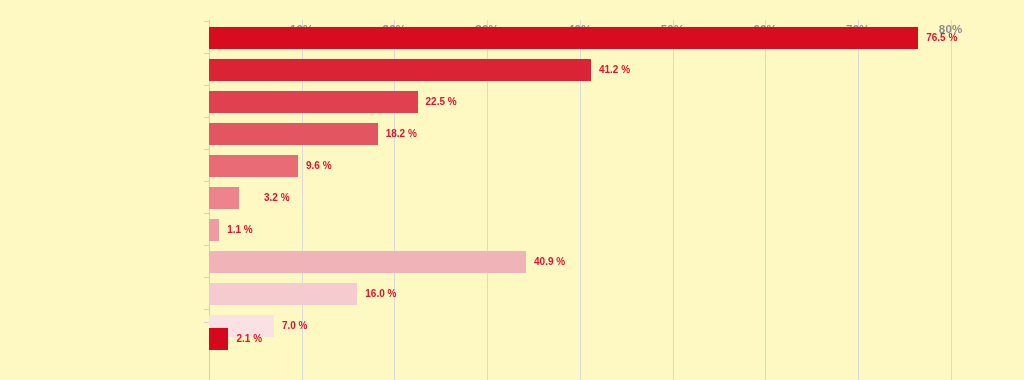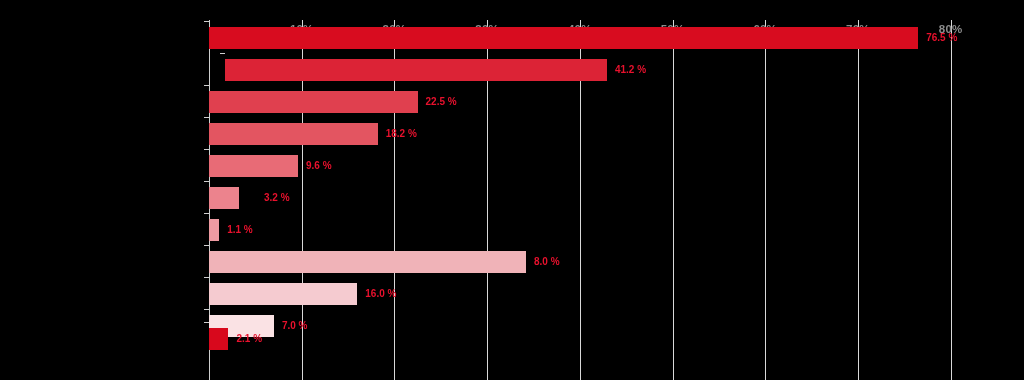--- a/index.html
+++ b/index.html
@@ -8,21 +8,21 @@
     background: #ffffff;
   }
   body {
     font-family: "Liberation Sans", "DejaVu Sans", sans-serif;
     -webkit-font-smoothing: antialiased;
   }
   #chart-root {
     position: relative;
     width: 1024px;
     height: 380px;
-    background: #000000;
+    background: #fef9c3;
     overflow: hidden;
   }
 
   
   .plot-area {
     position: absolute;
     left: 209px;
     top: 20px;
     width: 815px;
     height: 360px;
@@ -114,21 +114,21 @@
         <div class="tick-label" style="left: 556.2px; color: rgb(140, 140, 140);">60%</div>
         <div class="tick-label" style="left: 648.9px; color: rgb(140, 140, 140);">70%</div>
         <div class="tick-label" style="left: 741.6px; color: rgb(140, 140, 140);">80%</div>
       </div>
     <div id="rows">
         <div class="row" style="top: 7px;">
           <div class="tickmark" style="top: -6px;"></div>
           <div class="bar" style="width: 709.155px; background: rgb(216, 12, 31);"></div>
           <div class="bar-value" style="left: 717.155px; color: rgb(232, 17, 45);">76.5 %</div>
         </div>
-        <div class="row" style="top: 39px; margin-left: 16px;">
+        <div class="row" style="top: 39px;">
           <div class="tickmark" style="top: -6px;"></div>
           <div class="bar" style="width: 381.924px; background: rgb(220, 35, 54);"></div>
           <div class="bar-value" style="left: 389.924px; color: rgb(232, 17, 45);">41.2 %</div>
         </div>
         <div class="row" style="top: 71px;">
           <div class="tickmark" style="top: -6px;"></div>
           <div class="bar" style="width: 208.575px; background: rgb(224, 64, 79);"></div>
           <div class="bar-value" style="left: 216.575px; color: rgb(232, 17, 45); text-align: center;">22.5 %</div>
         </div>
         <div class="row" style="top: 103px;">
@@ -147,21 +147,21 @@
           <div class="bar-value" style="left: 55px; color: rgb(232, 17, 45);">3.2 %</div>
         </div>
         <div class="row" style="top: 199px;">
           <div class="tickmark" style="top: -6px;"></div>
           <div class="bar" style="width: 10.197px; background: rgb(238, 155, 162);"></div>
           <div class="bar-value" style="left: 18.197px; color: rgb(232, 17, 45);">1.1 %</div>
         </div>
         <div class="row" style="top: 231px;">
           <div class="tickmark" style="top: -6px;"></div>
           <div class="bar" style="width: 317.034px; background: rgb(240, 179, 184);"></div>
-          <div class="bar-value" style="left: 325.034px; color: rgb(232, 17, 45);">8.0 %</div>
+          <div class="bar-value" style="left: 325.034px; color: rgb(232, 17, 45);">40.9 %</div>
         </div>
         <div class="row" style="top: 263px;">
           <div class="tickmark" style="top: -6px;"></div>
           <div class="bar" style="width: 148.32px; background: rgb(245, 203, 208);"></div>
           <div class="bar-value" style="left: 156.32px; color: rgb(232, 17, 45);">16.0 %</div>
         </div>
         <div class="row" style="top: 295px;">
           <div class="tickmark" style="top: -6px;"></div>
           <div class="bar" style="width: 64.89px; background: rgb(250, 226, 228);"></div>
           <div class="bar-value" style="left: 72.89px; color: rgb(232, 17, 45);">7.0 %</div>

